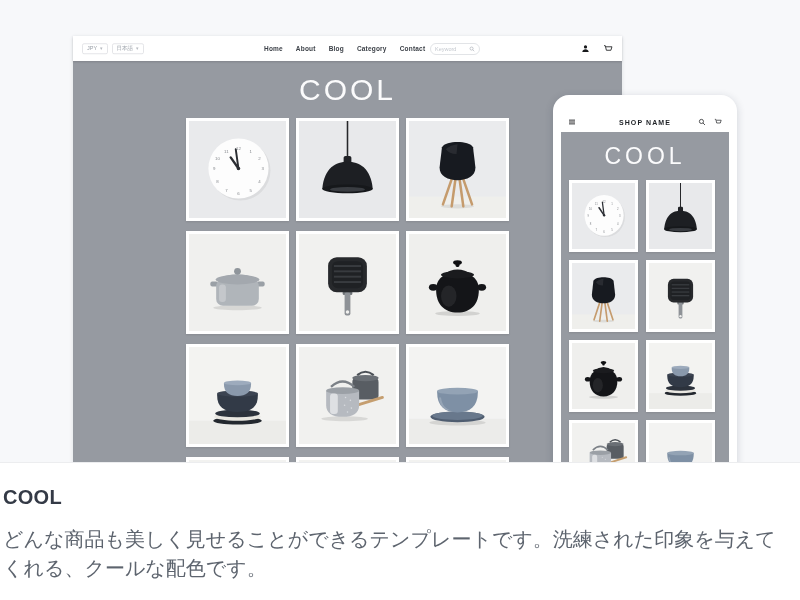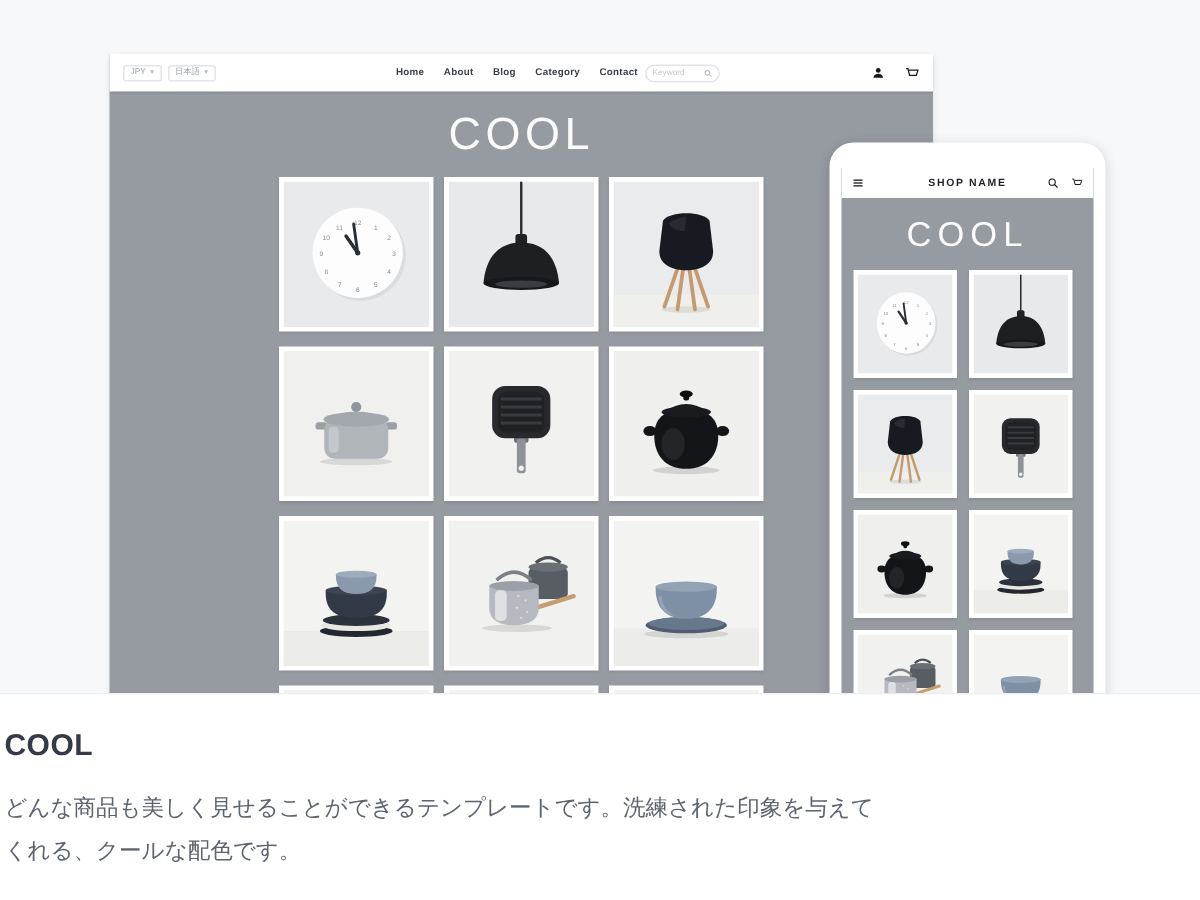--- a/index.html
+++ b/index.html
@@ -32,21 +32,21 @@
   .m-screen{position:absolute;left:8px;right:8px;top:17px;bottom:0;background:var(--hero-gray,#969aa1);overflow:hidden;}
   .m-header{height:20px;background:#fff;display:flex;align-items:center;padding:0 7px;position:relative;box-sizing:border-box;}
   .m-shopname{position:absolute;left:0;right:0;text-align:center;font-size:7px;font-weight:700;letter-spacing:1.1px;color:#1e2126;}
   .m-hicons{margin-left:auto;display:flex;gap:8px;align-items:center;z-index:1;}
   .m-hero{height:48px;display:flex;align-items:center;justify-content:center;color:#fbfbfc;font-size:23px;font-weight:300;letter-spacing:4px;}
   .m-grid{display:grid;grid-template-columns:repeat(2,69px);grid-auto-rows:72px;gap:8px;padding-left:8px;}
 
   
   .info-section{position:absolute;top:463px;left:0;width:800px;height:137px;background:#fff;box-sizing:border-box;padding:23px 5px 0 3px;}
   .info-title{margin:0;font-size:20px;font-weight:700;color:var(--title-color,#343a46);letter-spacing:.3px;}
-  .info-desc{margin:16px 0 0;font-size:15px;line-height:28.5px;color:var(--text-color,#5d646e);white-space:pre-line;}
+  .info-desc{margin:16px 0 0;font-size:20px;line-height:28.5px;color:var(--text-color,#5d646e);white-space:pre-line;}
 
   .defs-hidden{position:absolute;width:0;height:0;overflow:hidden;}
 </style>
 </head>
 <body>
 
 <svg class="defs-hidden" aria-hidden="true">
   <defs>
     <g id="prod-blank">
       <rect width="100" height="100" fill="#f2f2f0"></rect>

